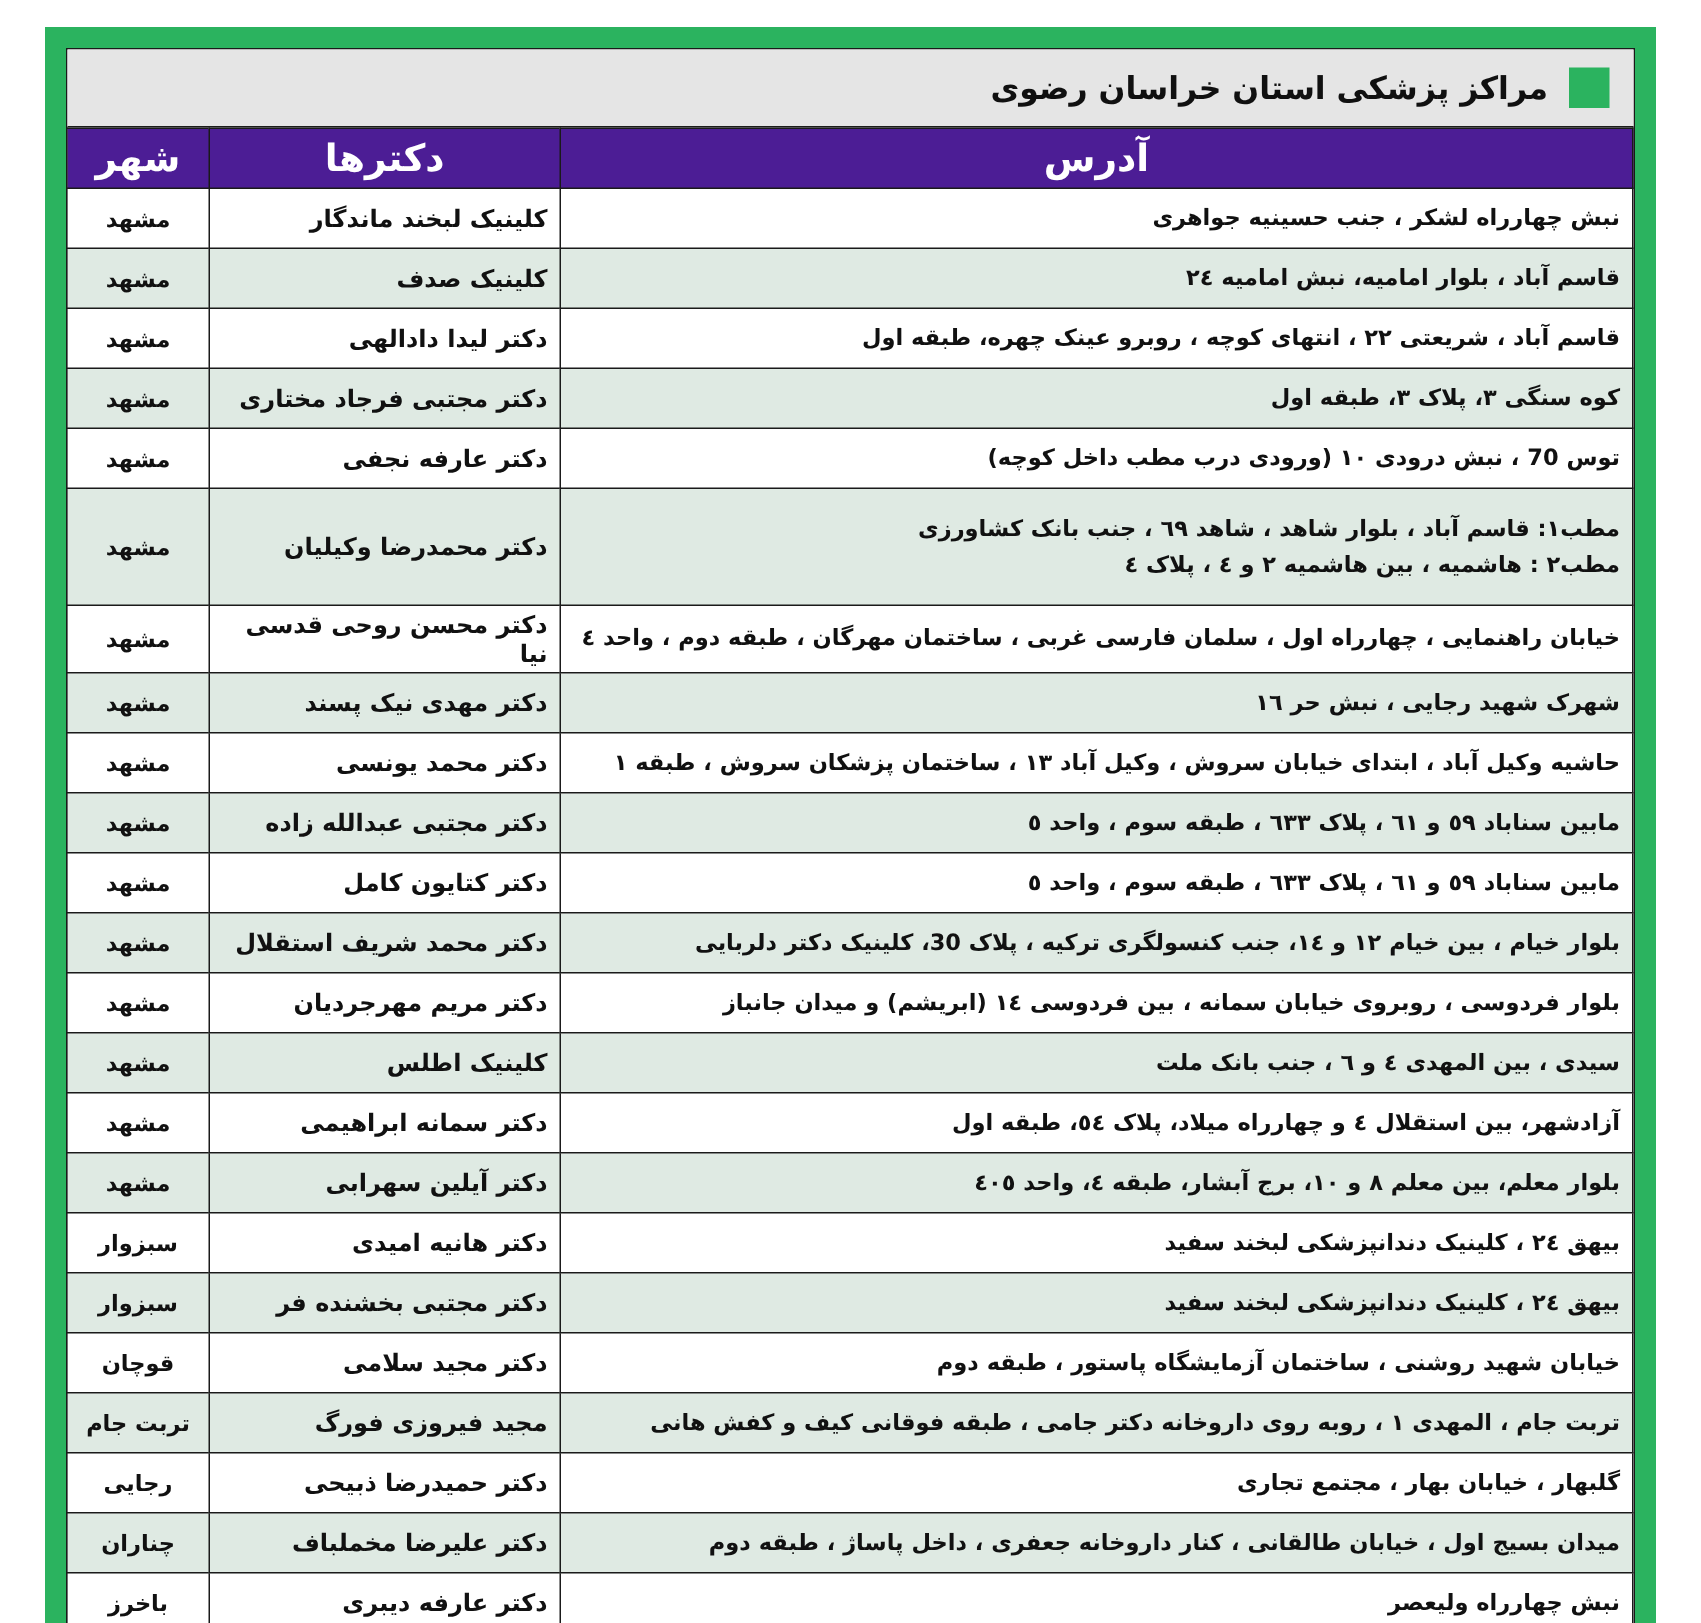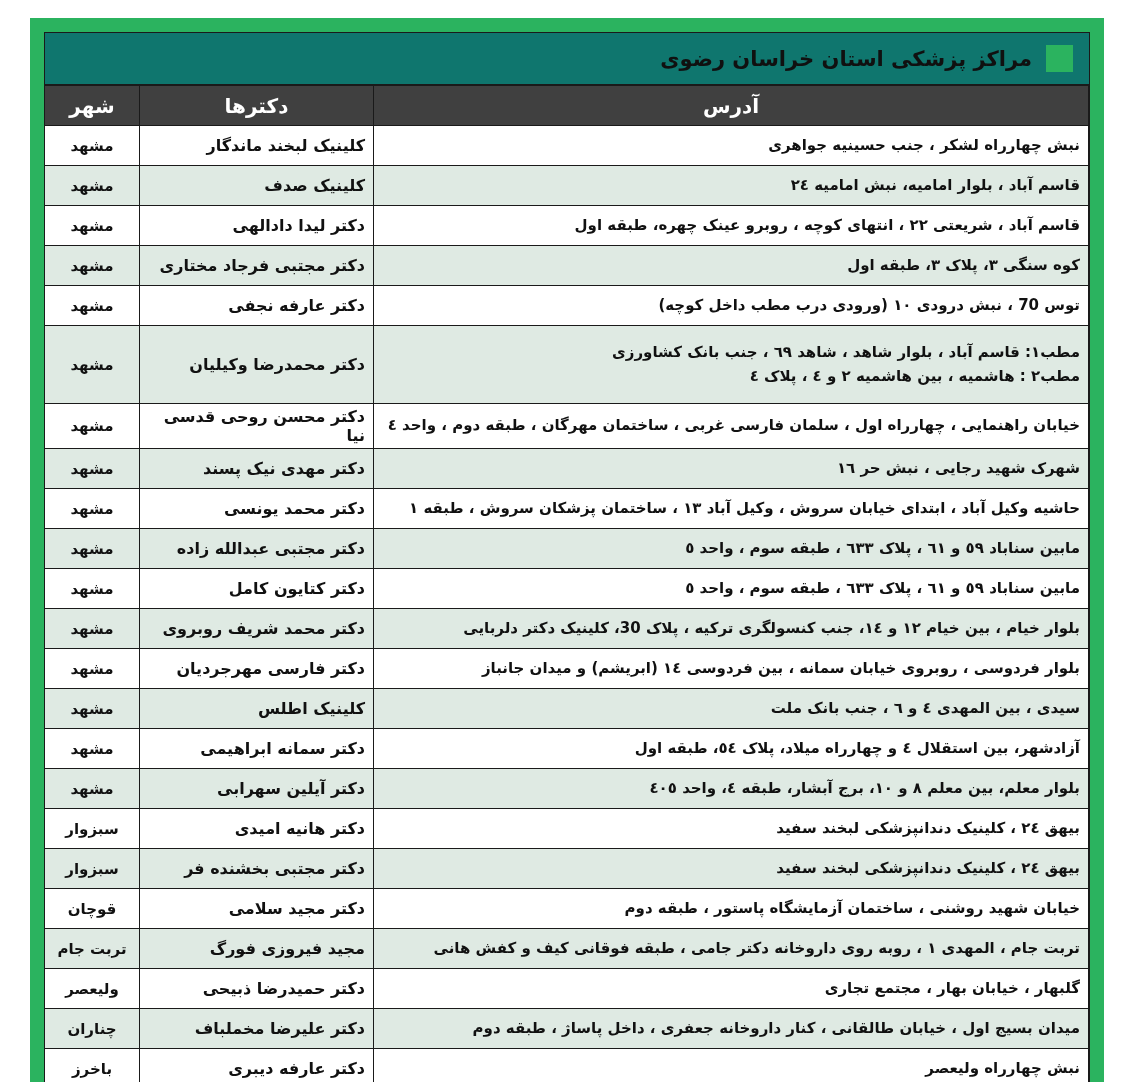--- a/index.html
+++ b/index.html
@@ -28,21 +28,21 @@
 
   .frame-inner {
     background: #ffffff;
     border: 1px solid #1a1a1a;
     box-sizing: border-box;
   }
 
   
   .title-bar {
     height: 52px;
-    background: #0f766e;
+    background: #e5e5e5;
     display: flex;
     align-items: center;
     justify-content: flex-start;
     padding: 0 16px 0 10px;
     box-sizing: border-box;
     border-bottom: 1px solid #1a1a1a;
   }
   .title-bullet {
     width: 27px;
     height: 27px;
@@ -70,23 +70,23 @@
 
   table.grid th,
   table.grid td {
     border: 1px solid #1a1a1a;
     padding: 3px 8px;
     box-sizing: border-box;
     vertical-align: middle;
   }
 
   thead th {
-    background: #404040;
+    background: #4c1d95;
     color: #ffffff;
-    font-size: 20px;
+    font-size: 25px;
     font-weight: bold;
     height: 40px;
     text-align: center;
   }
   thead th.h-city  { text-align: center; }
 
   tbody td {
     font-size: 15px;
     color: #111111;
     height: 40px;
@@ -190,26 +190,26 @@
             <td class="c-doctor">دکتر مجتبی عبدالله زاده</td>
             <td class="c-city">مشهد</td>
           </tr>
           <tr>
             <td class="c-address">مابین سناباد ٥٩ و ٦١ ، پلاک ٦٣٣ ، طبقه سوم ، واحد ٥</td>
             <td class="c-doctor">دکتر کتایون کامل</td>
             <td class="c-city">مشهد</td>
           </tr>
           <tr class="alt">
             <td class="c-address">بلوار خیام ، بین خیام ١٢ و ١٤، جنب کنسولگری ترکیه ، پلاک 30، کلینیک دکتر دلربایی</td>
-            <td class="c-doctor">دکتر محمد شریف روبروی</td>
+            <td class="c-doctor">دکتر محمد شریف استقلال</td>
             <td class="c-city">مشهد</td>
           </tr>
           <tr>
             <td class="c-address">بلوار فردوسی ، روبروی خیابان سمانه ، بین فردوسی ١٤ (ابریشم) و میدان جانباز</td>
-            <td class="c-doctor">دکتر فارسی مهرجردیان</td>
+            <td class="c-doctor">دکتر مریم مهرجردیان</td>
             <td class="c-city">مشهد</td>
           </tr>
           <tr class="alt">
             <td class="c-address">سیدی ، بین المهدی ٤ و ٦ ، جنب بانک ملت</td>
             <td class="c-doctor">کلینیک اطلس</td>
             <td class="c-city">مشهد</td>
           </tr>
           <tr>
             <td class="c-address">آزادشهر، بین استقلال ٤ و چهارراه میلاد، پلاک ٥٤، طبقه اول</td>
             <td class="c-doctor">دکتر سمانه ابراهیمی</td>
@@ -236,21 +236,21 @@
             <td class="c-city">قوچان</td>
           </tr>
           <tr class="alt">
             <td class="c-address">تربت جام ، المهدی ١ ، روبه روی داروخانه دکتر جامی ، طبقه فوقانی کیف و کفش هانی</td>
             <td class="c-doctor">مجید فیروزی فورگ</td>
             <td class="c-city">تربت جام</td>
           </tr>
           <tr>
             <td class="c-address">گلبهار ، خیابان بهار ، مجتمع تجاری</td>
             <td class="c-doctor">دکتر حمیدرضا ذبیحی</td>
-            <td class="c-city">ولیعصر</td>
+            <td class="c-city">رجایی</td>
           </tr>
           <tr class="alt">
             <td class="c-address">میدان بسیج اول ، خیابان طالقانی ، کنار داروخانه جعفری ، داخل پاساژ ، طبقه دوم</td>
             <td class="c-doctor">دکتر علیرضا مخملباف</td>
             <td class="c-city">چناران</td>
           </tr>
           <tr>
             <td class="c-address">نبش چهارراه ولیعصر</td>
             <td class="c-doctor">دکتر عارفه دیبری</td>
             <td class="c-city">باخرز</td>

